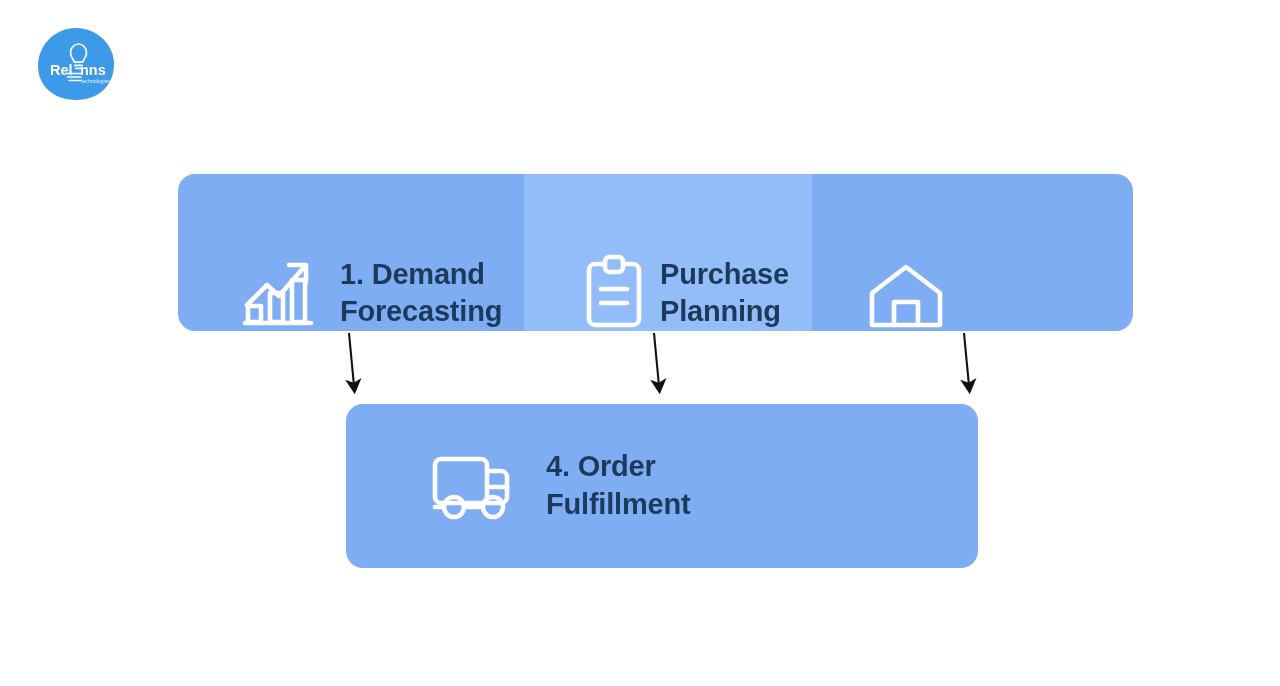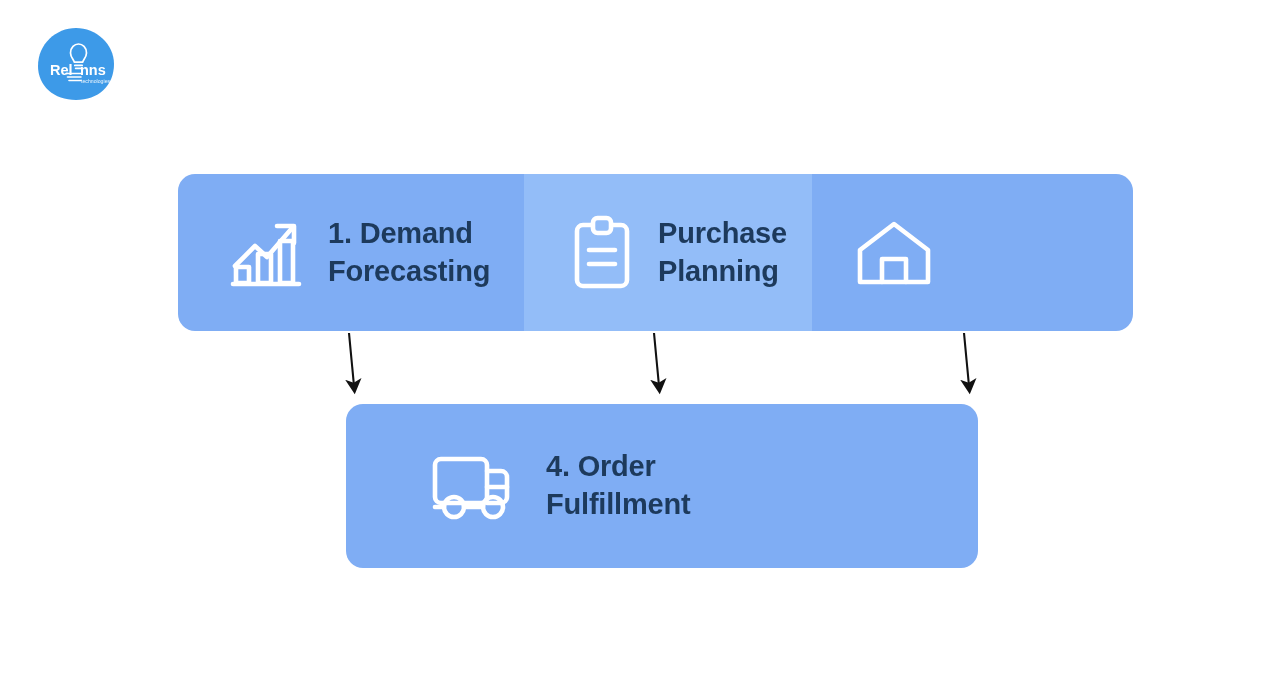--- a/index.html
+++ b/index.html
@@ -18,23 +18,23 @@
   
   .top-row {
     position:absolute; left:178px; top:174px;
     width:955px; height:157px;
     border-radius:17px;
     overflow:hidden;
     display:flex;
   }
   .card {
     display:flex;
-    align-items:center;
+    align-items:flex-end;
     height:100%;
-    padding:0 0 0 4px;
+    padding:0 0 0 16px;
   }
   .card .icon-wrap {
     flex:0 0 auto;
     display:flex; align-items:center; justify-content:center;
   }
   .card .label {
     font-size:29px;
     font-weight:700;
     line-height:1.30;
     color:#1d3a5c;
@@ -42,21 +42,21 @@
     white-space:pre-line;
   }
 
   
   #card-demand      { width:346px; background:#7fadf4; }
   #card-demand   .icon-wrap { width:108px; margin-left:30px; }
   #card-demand   .label     { margin-left:8px; }
 
   #card-purchase    { width:288px; background:#93bdf8; }
   #card-purchase .icon-wrap { width:92px; margin-left:28px; }
-  #card-purchase .label     { margin-left:10px; }
+  #card-purchase .label     { }
 
   #card-review      { width:321px; background:#7fadf4; }
   #card-review   .icon-wrap { width:96px; margin-left:30px; }
   #card-review   .label     { margin-left:12px; }
 
   
   #card-order {
     position:absolute; left:346px; top:404px;
     width:632px; height:164px;
     border-radius:17px;

